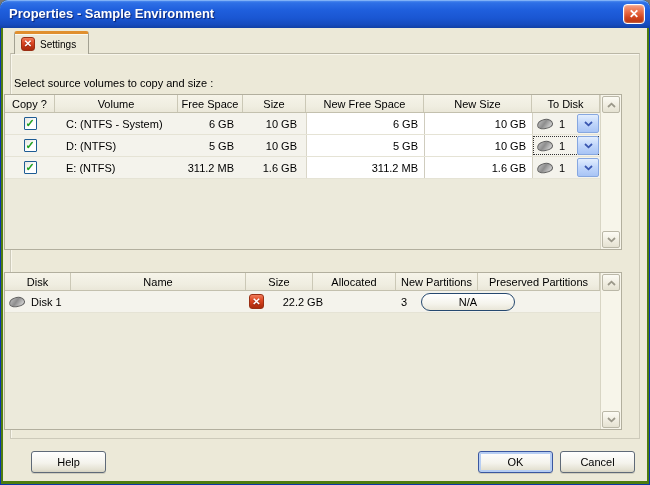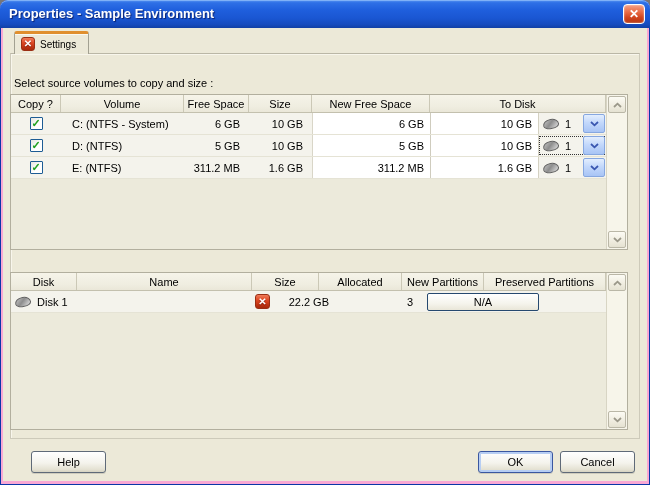--- a/index.html
+++ b/index.html
@@ -1,20 +1,20 @@
 <!DOCTYPE html>
 <html><head>
 <meta charset="utf-8">
 <style>
   html,body{margin:0;padding:0;background:#777;}
   *{box-sizing:border-box;}
   .win{
     position:relative;width:650px;height:485px;
     font-family:"Liberation Sans",sans-serif;font-size:11px;color:#000;
-    background:#f9a8d4;border-radius:8px 8px 0 0;overflow:hidden;
+    background:#4d7c0f;border-radius:8px 8px 0 0;overflow:hidden;
     box-shadow:inset 0 0 0 1px #0a37a8;
   }
   
   .titlebar{
     position:absolute;top:0;left:0;right:0;height:28px;
     border-radius:8px 8px 0 0;
     background:linear-gradient(180deg,#5a96f2 0%,#2e70e6 10%,#1f5fdd 35%,#1a56d2 65%,#164bbd 88%,#1140a4 100%);
     box-shadow:inset 0 1px 0 #7fb1f7;
   }
   .title{
@@ -54,21 +54,21 @@
     color:#fff;font-weight:bold;font-size:10px;line-height:1;
     text-shadow:0 1px 1px rgba(80,10,0,.6);
   }
   .xicon.sm{width:15px;height:15px;font-size:10px;}
   
   .seclabel{position:absolute;left:11px;height:13px;white-space:nowrap;}
   #lbl1{top:49px;}
   #lbl2{top:227px;}
   
   .tbl{
-    position:absolute;left:7px;width:618px;border:1px solid #b2af9e;background:#eceadb;
+    position:absolute;left:1px;width:618px;border:1px solid #b2af9e;background:#eceadb;
   }
   #tbl1{top:66px;height:156px;}
   #tbl2{top:244px;height:158px;text-align:center;}
   .tbl-inner{position:absolute;left:0;top:0;bottom:0;right:21px;overflow:hidden;}
   .hdr{
     display:flex;height:18px;
     background:linear-gradient(180deg,#f6f4e9 0%,#efede0 70%,#eae7d8 100%);
     border-bottom:1px solid #c3c0ae;
   }
   .hc{
@@ -121,21 +121,21 @@
     background:#f7f5ea;border-left:1px solid #d8d5c4;
   }
   .sbtn{
     position:absolute;left:1px;right:1px;height:17px;border:1px solid #bab7a7;border-radius:2px;
     background:linear-gradient(180deg,#fcfbf4 0%,#efecdf 60%,#e5e2d2 100%);
     display:flex;align-items:center;justify-content:center;color:#a19e8f;cursor:pointer;
   }
   .sbtn.up{top:1px;} .sbtn.down{bottom:1px;}
   
   .nabtn{
-    width:112px;height:18px;border:1px solid #26496f;border-radius:2px;
+    width:94px;height:18px;border:1px solid #26496f;border-radius:9px;
     background:linear-gradient(180deg,#ffffff 0%,#f5f4ec 60%,#e9e6d8 100%);
     display:flex;align-items:center;justify-content:center;margin-left:10px;cursor:pointer;
   }
   
   .pushbtn{
     position:absolute;top:423px;width:75px;height:22px;border:1px solid #5f6a78;border-radius:3px;
     background:linear-gradient(180deg,#ffffff 0%,#f4f3ec 55%,#e4e1d2 88%,#d6d3c2 100%);
     display:flex;align-items:center;justify-content:center;font-size:11px;cursor:pointer;
     box-shadow:0 1px 0 rgba(0,0,0,.12);
   }
@@ -169,20 +169,21 @@
     <div class="seclabel" id="lbl1">Select source volumes to copy and size :</div>
 
     <div class="tbl" id="tbl1">
       <div class="tbl-inner">
         <div class="hdr">
           <div class="hc t1c0">Copy ?</div>
           <div class="hc t1c1">Volume</div>
           <div class="hc t1c2">Free Space</div>
           <div class="hc t1c3">Size</div>
           <div class="hc t1c4">New Free Space</div>
+          <div class="hc t1c5">New Size</div>
           <div class="hc t1c6">To Disk</div>
         </div>
 
         <div class="row">
           <div class="cell t1c0 c-center">
             <span class="checkbox">
                 <span class="check">✓</span>
               </span>
           </div>
           <div class="cell t1c1 pl11">C: (NTFS - System)</div>

